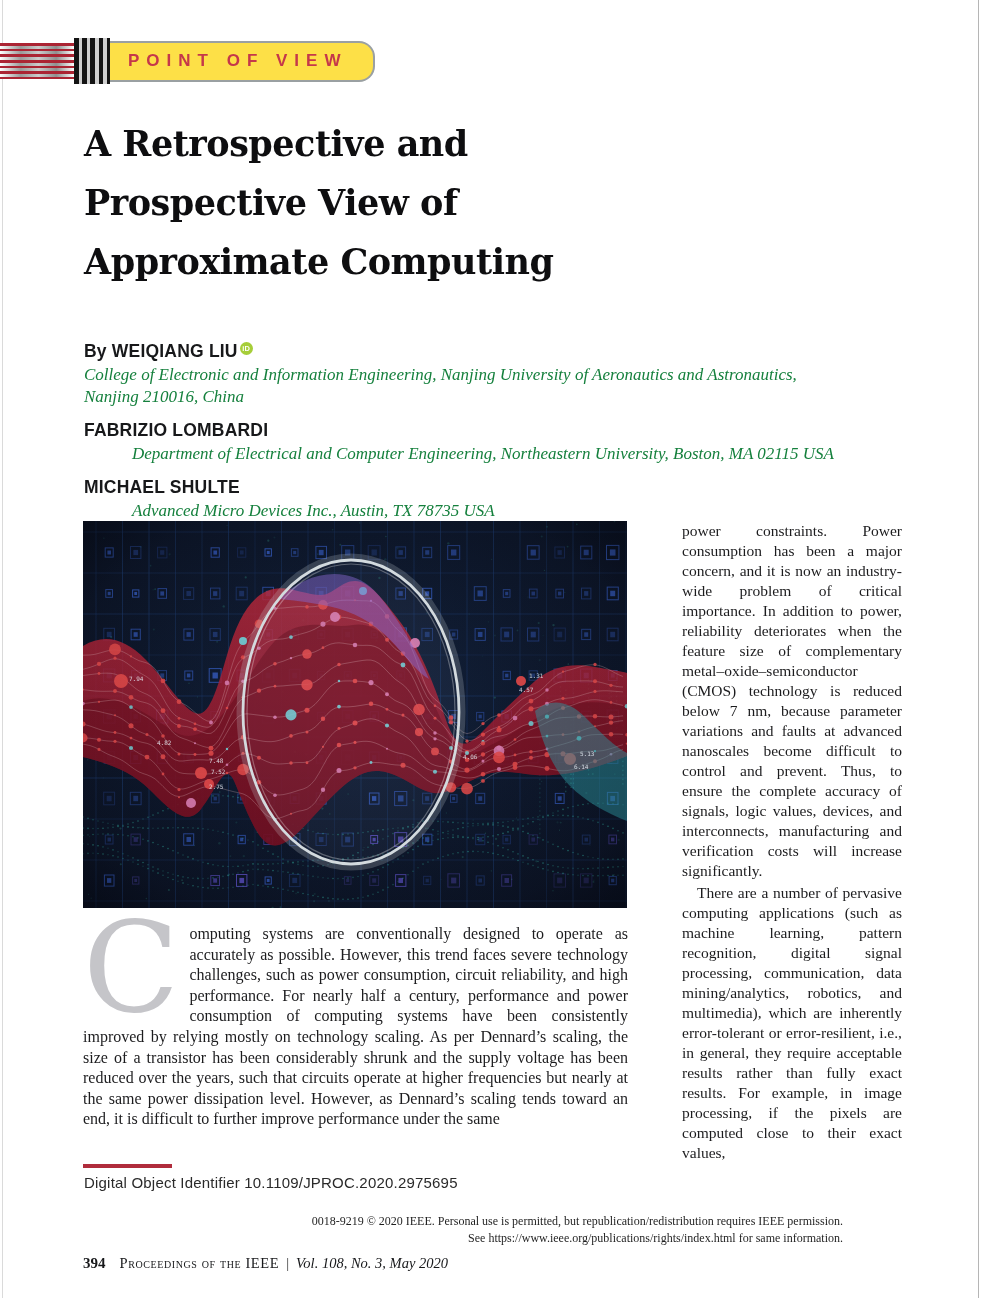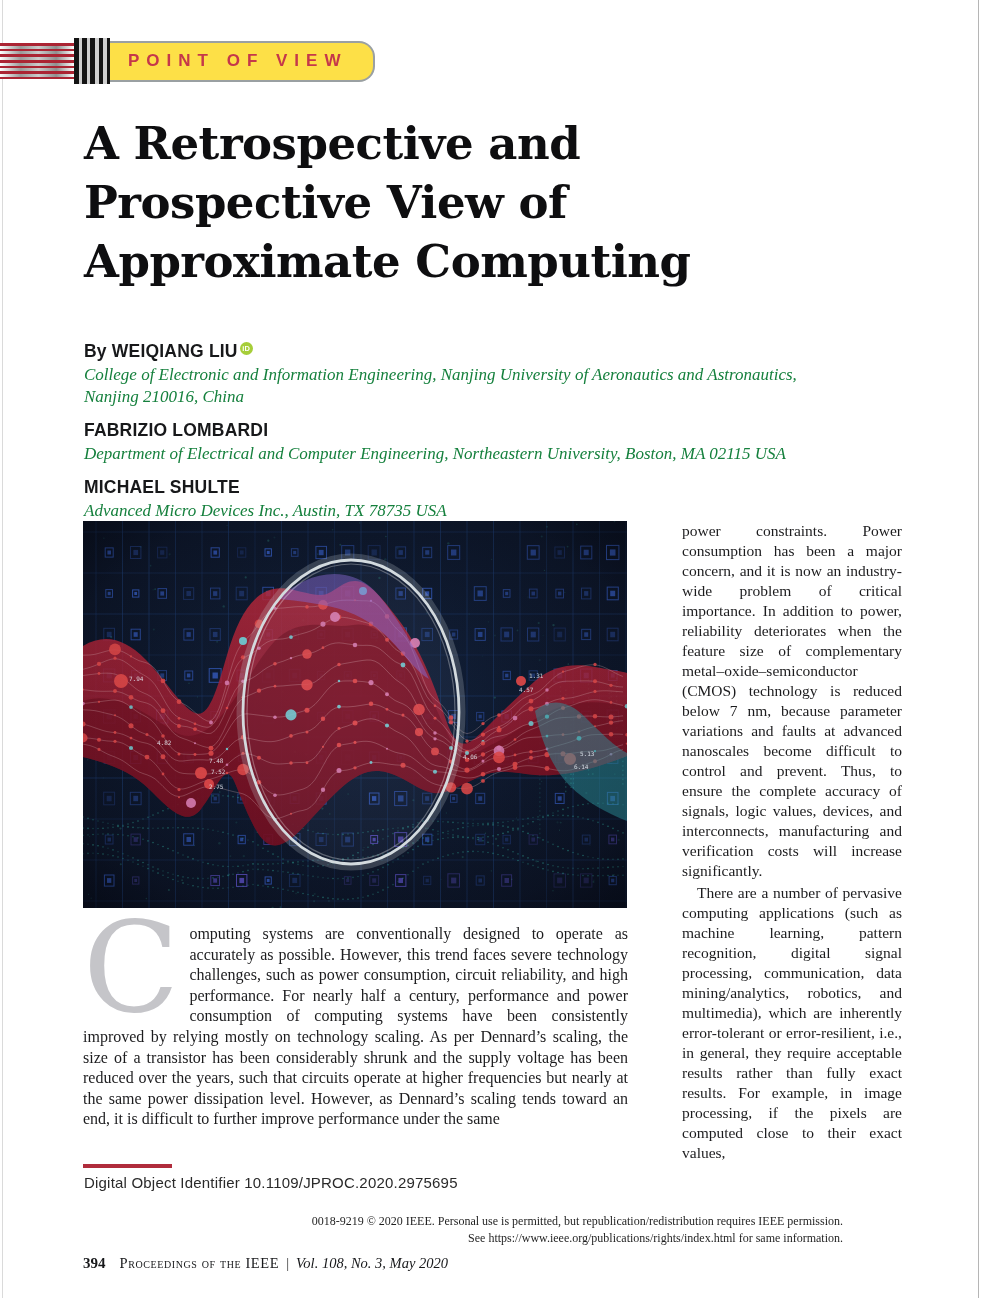--- a/index.html
+++ b/index.html
@@ -14,30 +14,30 @@
       repeating-linear-gradient(180deg,#ab2433 0 2.6px, rgba(0,0,0,0) 2.6px 5.7px),
       linear-gradient(90deg,#ffffff 0%,#9a9a9a 28%,#cccccc 52%,#8f8f8f 76%,#ffffff 100%);}
   .logo-bars{width:36px;height:46px;background:
       repeating-linear-gradient(90deg,#141414 0 4.6px,#cfcfcf 4.6px 8.2px);}
   .kicker-badge{height:41px;box-sizing:border-box;border:2px solid #9aa0a2;border-left:none;
       border-radius:0 16px 16px 0;display:flex;align-items:center;padding:0 26px 0 18px;background:#fde047;}
   .kicker-label{font-family:"Liberation Sans",sans-serif;font-size:17px;font-weight:600;
       letter-spacing:7px;color:#c5384a;white-space:nowrap;}
 
   .page-title{position:absolute;left:84px;top:114px;width:720px;
-      font-family:"DejaVu Serif",serif;font-weight:700;font-size:45px;line-height:59px;
+      font-family:"DejaVu Serif",serif;font-weight:700;font-size:35px;line-height:59px;
       color:#0e0e10;letter-spacing:-0.5px;}
   .title-line{display:block;}
 
   .authors{position:absolute;left:84px;top:341px;width:745px;}
   .author-name{font-family:"Liberation Sans",sans-serif;font-weight:700;font-size:17.5px;
       color:#17181a;letter-spacing:0.2px;margin-top:12px;}
   .author-name.first{margin-top:0;}
   .author-affil{font-style:italic;font-size:17px;line-height:22px;margin-top:2px;color:#15803d;}
-  .nowrap{white-space:nowrap;}
+  .nowrap{white-space:nowrap;margin-left:48px;}
   .orcid{display:inline-block;width:13px;height:13px;border-radius:50%;background:#a6ce39;
       color:#fff;font:700 7.5px/13px "Liberation Sans",sans-serif;text-align:center;
       vertical-align:6px;margin-left:2px;}
 
   .figure{position:absolute;left:83px;top:521px;width:544px;height:387px;}
   .figure svg{display:block;}
   .figure text{font-family:"DejaVu Sans Mono",monospace;font-size:6px;fill:#e6edf4;opacity:0.85;}
 
   .col-left{position:absolute;left:83px;top:924px;width:545px;
       font-size:16px;line-height:20.6px;text-align:justify;}

